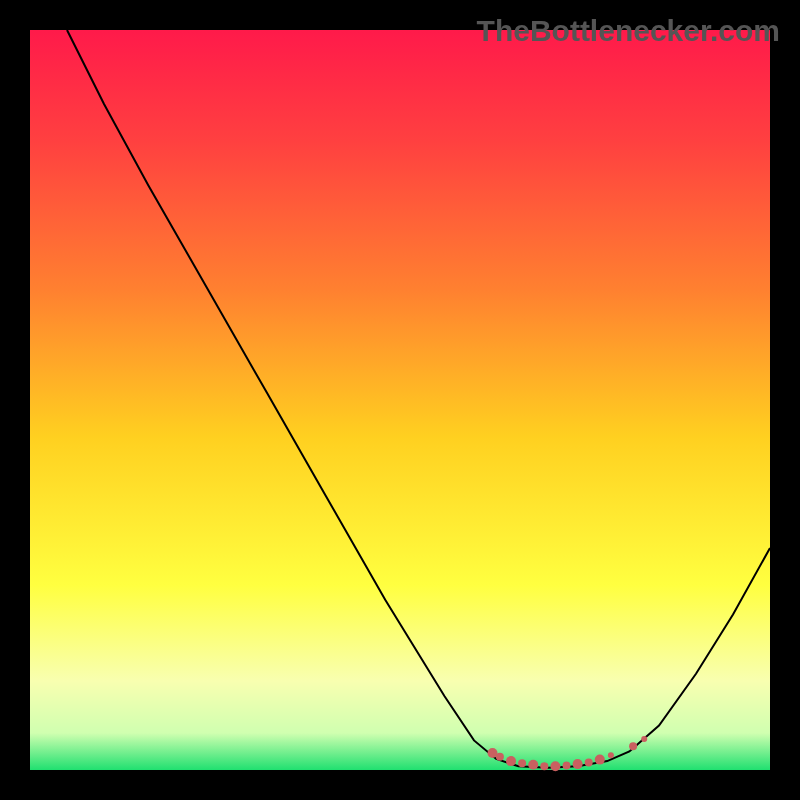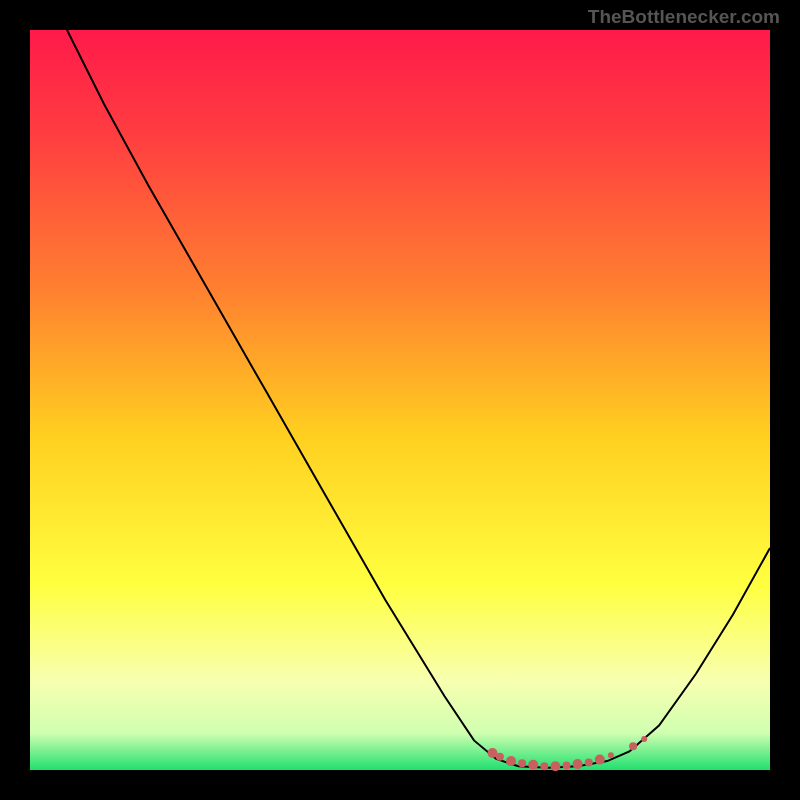--- a/index.html
+++ b/index.html
@@ -11,24 +11,24 @@
     position: relative;
     font-family: Arial, sans-serif;
   }
   .container {
     position: relative;
     width: 800px;
     height: 800px;
   }
   .watermark {
     position: absolute;
-    top: 6px;
+    top: 14px;
     right: 20px;
     color: #555;
-    font-size: 19px;
+    font-size: 30px;
     font-weight: bold;
     z-index: 10;
   }
   svg {
     display: block;
   }
 </style>
 </head>
 <body>
 

